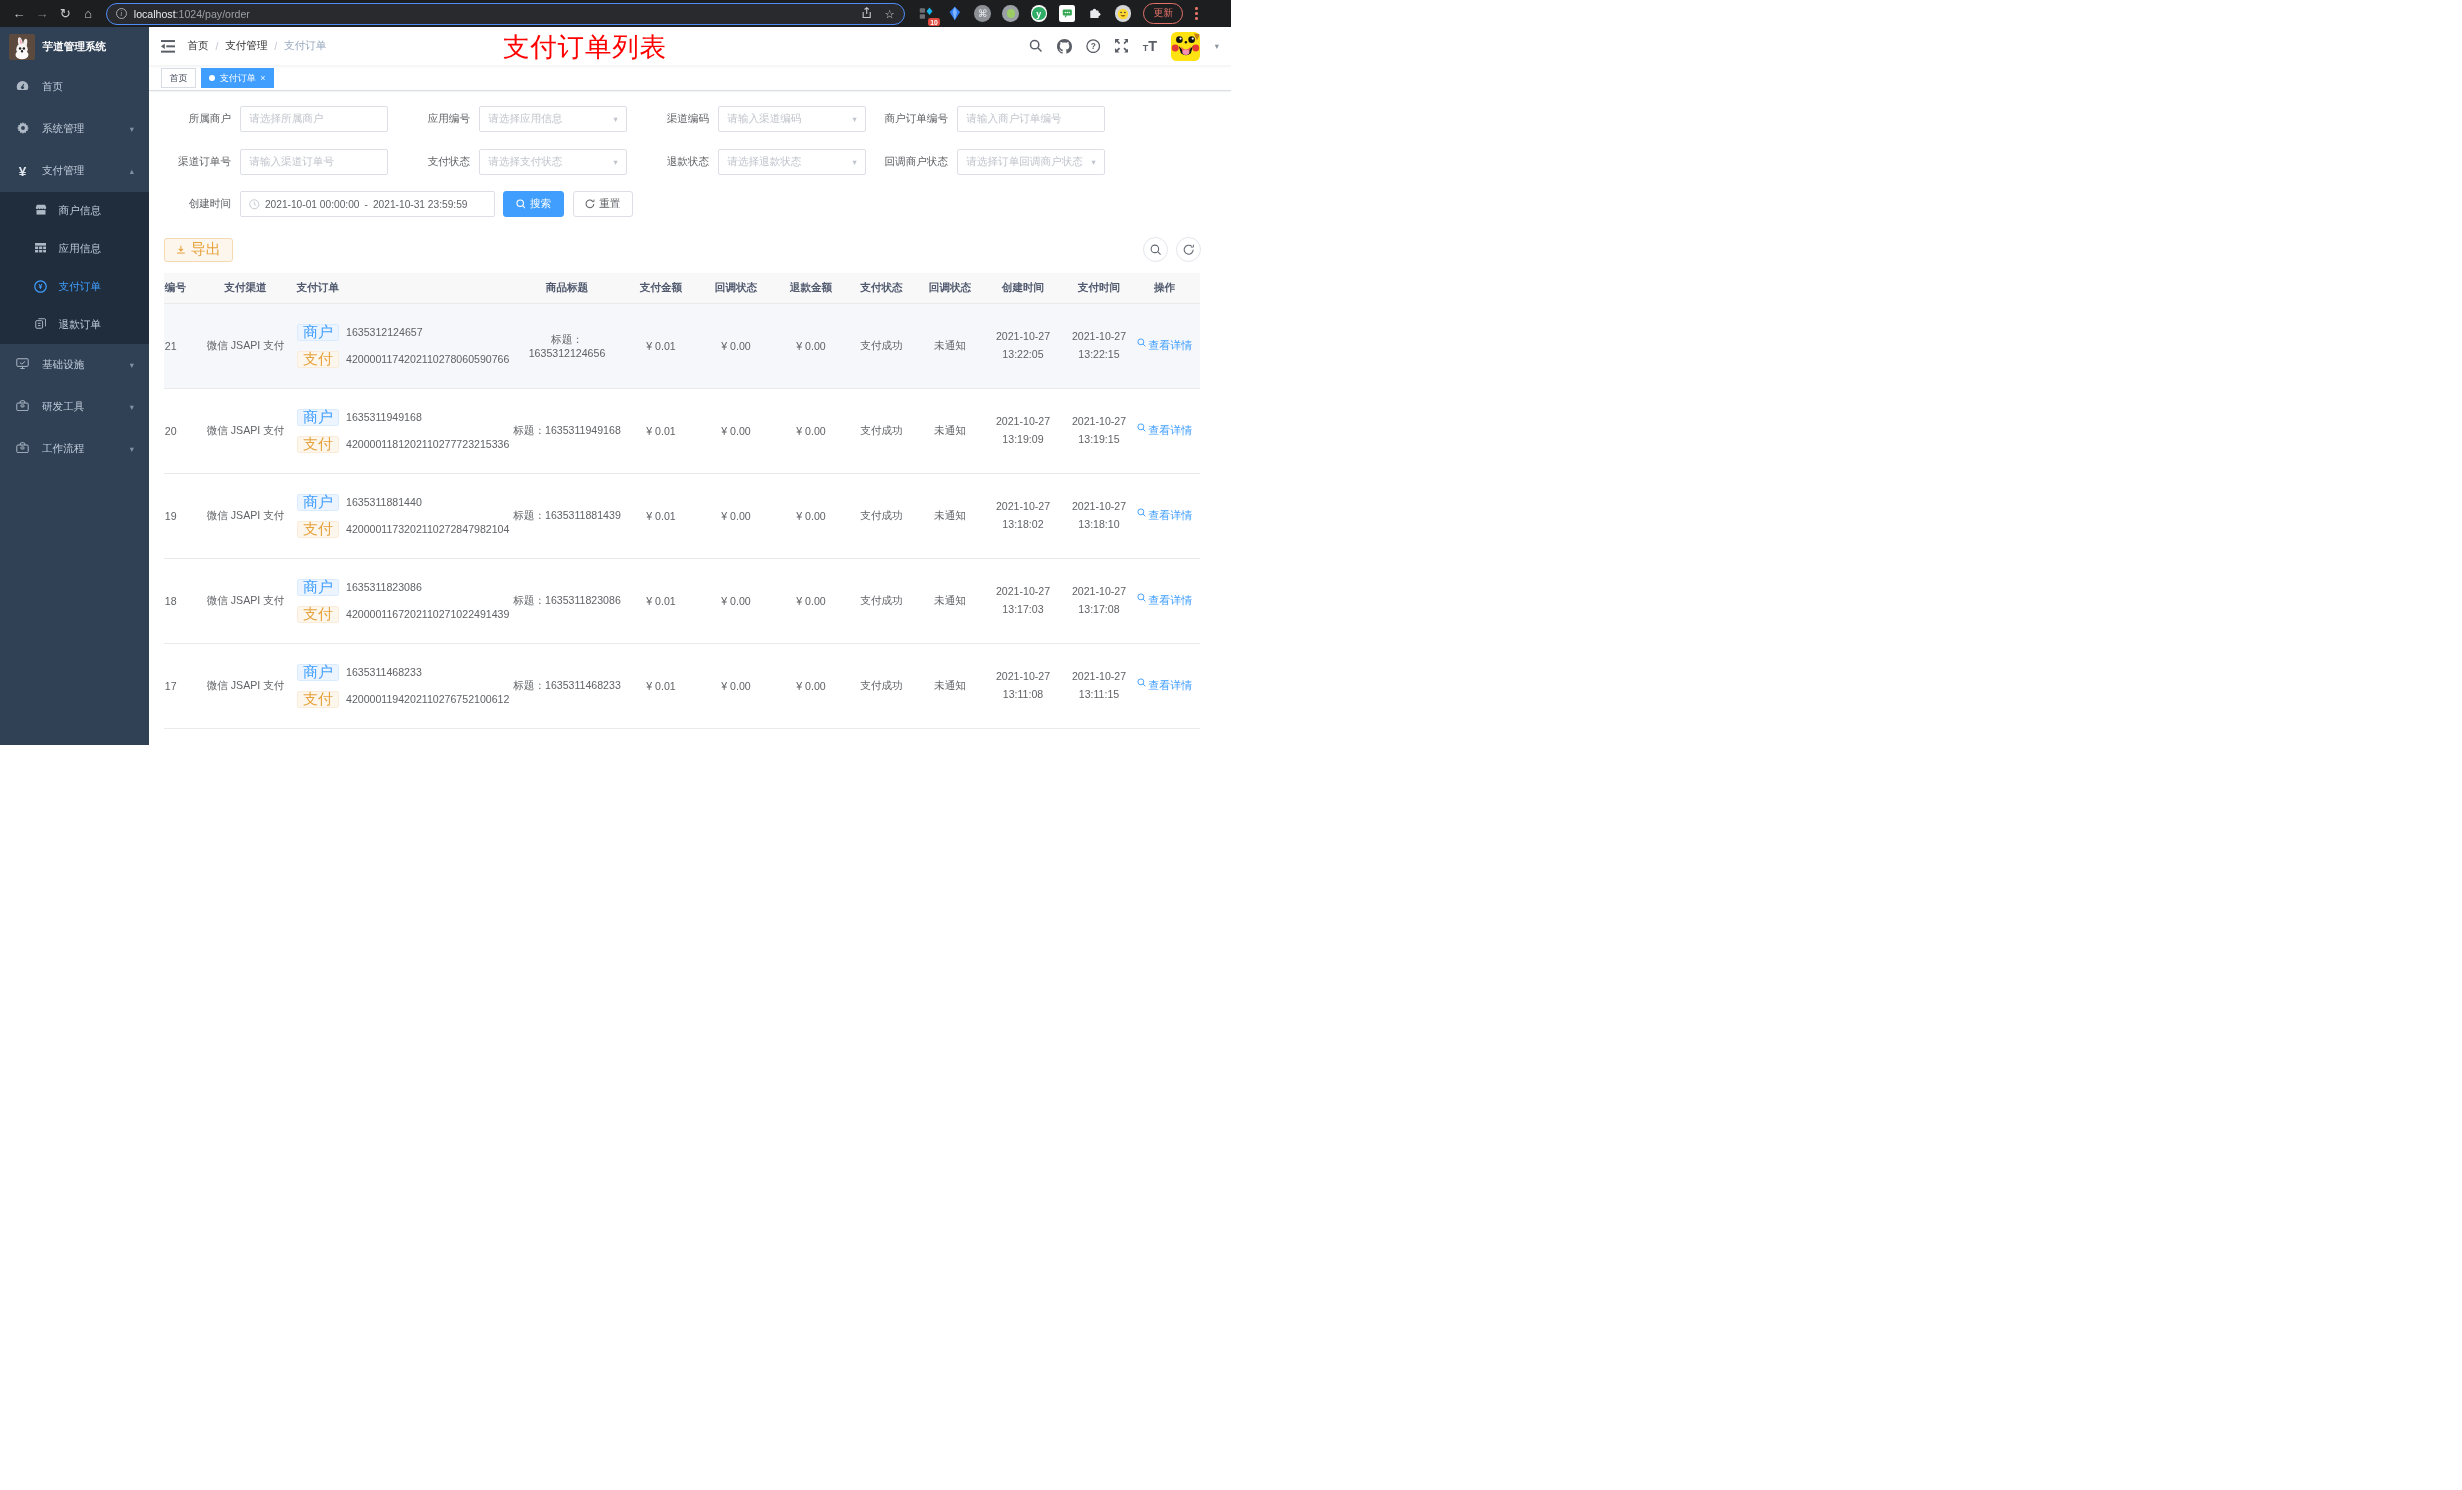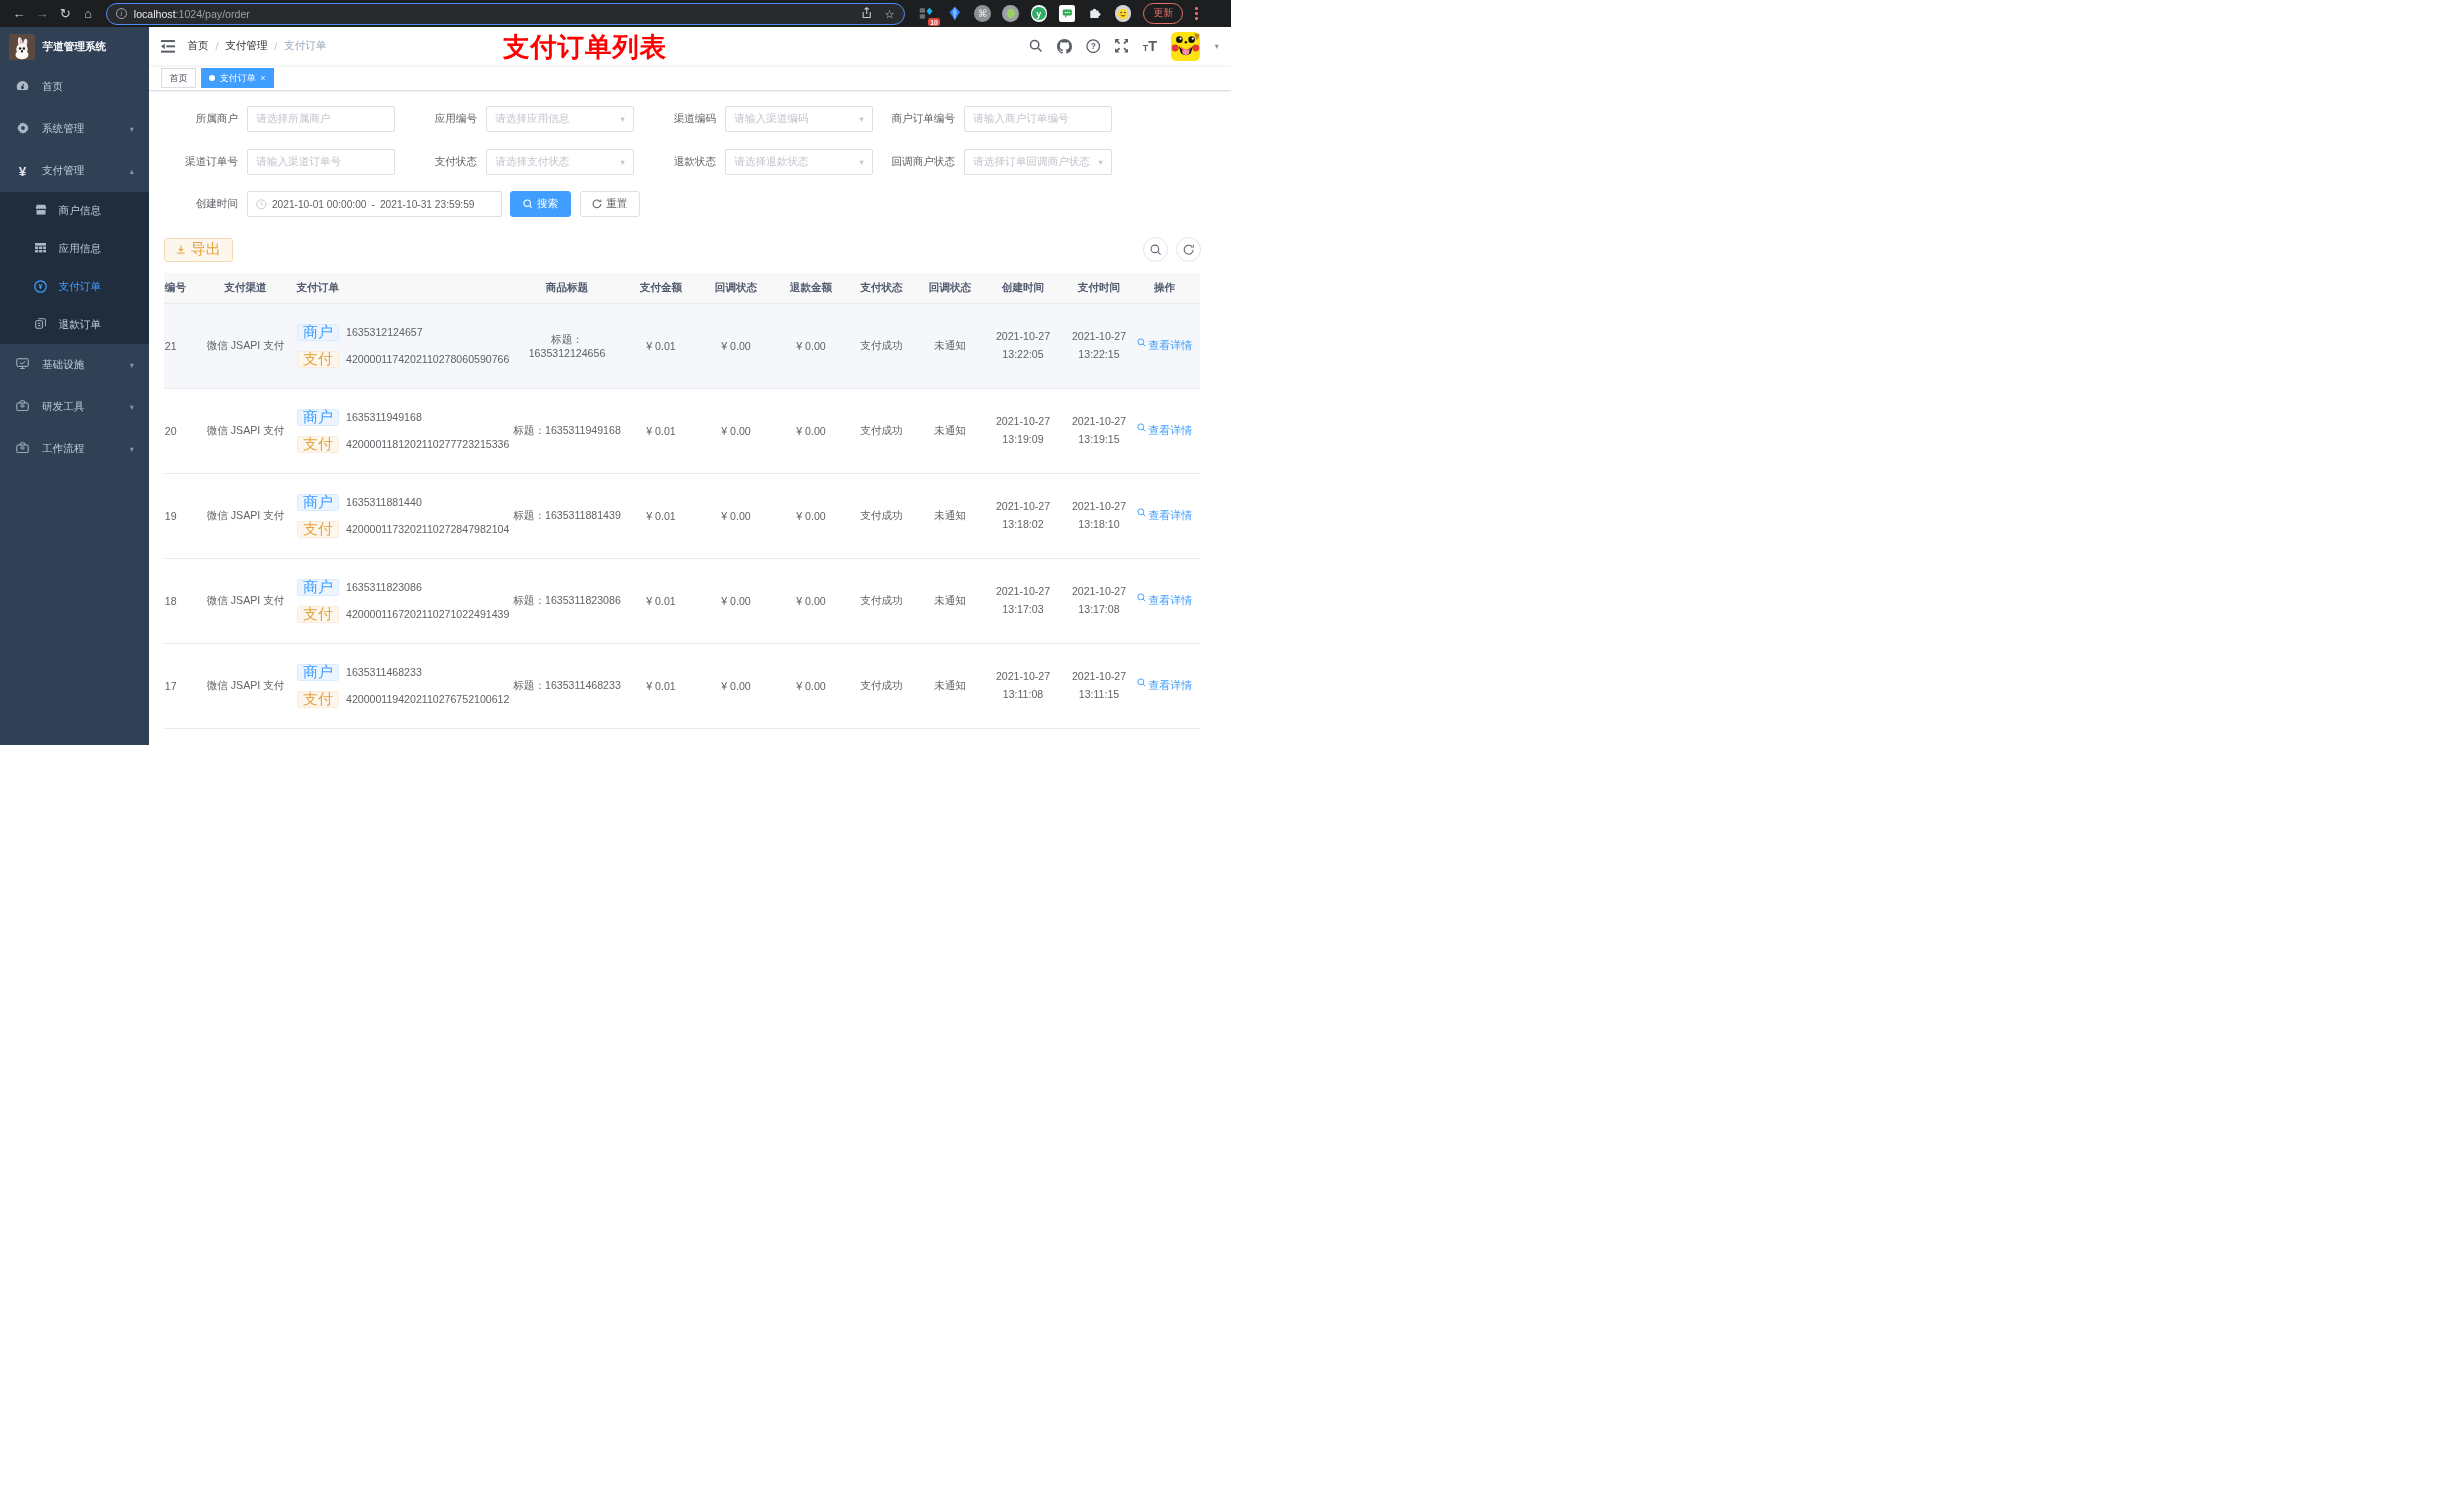--- a/index.html
+++ b/index.html
@@ -43,41 +43,41 @@
   .sub-item.active, .sub-item.active .mi-ic { color:#409eff; }
 
   .main { flex:1; position:relative; background:#fff; overflow:hidden; }
 
   
   .navbar { height:39px; display:flex; align-items:center; padding:0 12px; position:relative;
             border-bottom:0.8px solid rgba(0,0,0,0.04); box-shadow:0 0.8px 3px rgba(0,21,41,.06); }
   .fold-ic { color:#5a5e66; margin-right:12px; cursor:pointer; display:flex; }
   .bc { display:flex; align-items:center; gap:6.8px; font-size:10.6px; }
   .bc .b1 { color:#303133; } .bc .sep { color:#c0c4cc; } .bc .last { color:#97a8be; }
-  .overlay-title { position:absolute; left:354px; top:2.3px; color:#ff0000; font-size:26.5px; font-weight:bold;
+  .overlay-title { position:absolute; left:354px; top:2.3px; color:#ff0000; font-size:26.5px; font-weight:normal;
                    letter-spacing:0.8px; pointer-events:none; }
   .nav-right { margin-left:auto; display:flex; align-items:center; gap:14.4px; color:#5a5e66; }
   .nav-right .ic { display:flex; cursor:pointer; }
   .tt-ic { font-weight:bold; color:#5a5e66; font-size:14.4px; cursor:pointer; }
   .tt-ic small { font-size:9px; font-weight:bold; }
   .avatar { width:29px; height:29px; border-radius:4.5px; overflow:hidden; cursor:pointer; }
   .caret { color:#8c939d; font-size:8.3px; cursor:pointer; }
 
   
   .tabbar { height:25px; display:flex; align-items:center; gap:4.5px; padding:0 12px;
             border-bottom:0.8px solid #d8dce5; box-shadow:0 0.8px 2.3px rgba(0,0,0,.08); position:relative; z-index:2;}
   .tag-tab { height:19.7px; display:flex; align-items:center; padding:0 7.6px; border:0.8px solid #d8dce5;
              background:#fff; color:#495060; font-size:9px; cursor:pointer; gap:4.5px; }
   .tag-tab.active { background:#409eff; border-color:#409eff; color:#fff; }
   .tag-dot { width:6px; height:6px; border-radius:50%; background:#fff; }
   .tag-x { font-size:9px; opacity:.9; cursor:pointer; }
 
   
   .filters { padding-top:15px; }
-  .frow { display:flex; margin-bottom:16.7px; padding-left:7px; }
+  .frow { display:flex; margin-bottom:16.7px; padding-left:0; }
   .ffield { width:239px; display:flex; align-items:center; flex-shrink:0; }
   .flabel { flex:1; text-align:right; padding-right:9px; color:#606266; font-size:10.6px; white-space:nowrap; }
   .fctrl { width:148px; height:26px; border:0.8px solid #dcdfe6; border-radius:2px; background:#fff;
            display:flex; align-items:center; padding:0 8.3px; font-size:10.6px; color:#c0c4cc; cursor:text; flex-shrink:0; }
   .fctrl .ph { overflow:hidden; white-space:nowrap; }
   .fctrl .sel-chev { margin-left:auto; color:#c0c4cc; font-size:8.3px; padding-left:3px; }
   .fctrl.date { width:255px; color:#606266; gap:5px; font-size:10.2px; }
   .fctrl.date .clock { color:#c0c4cc; display:flex; }
   .btn { height:26px; border-radius:3px; display:inline-flex; align-items:center; gap:4.5px; font-size:10.6px;
          padding:0 11.4px; cursor:pointer; border:0.8px solid #dcdfe6; background:#fff; color:#606266; }

